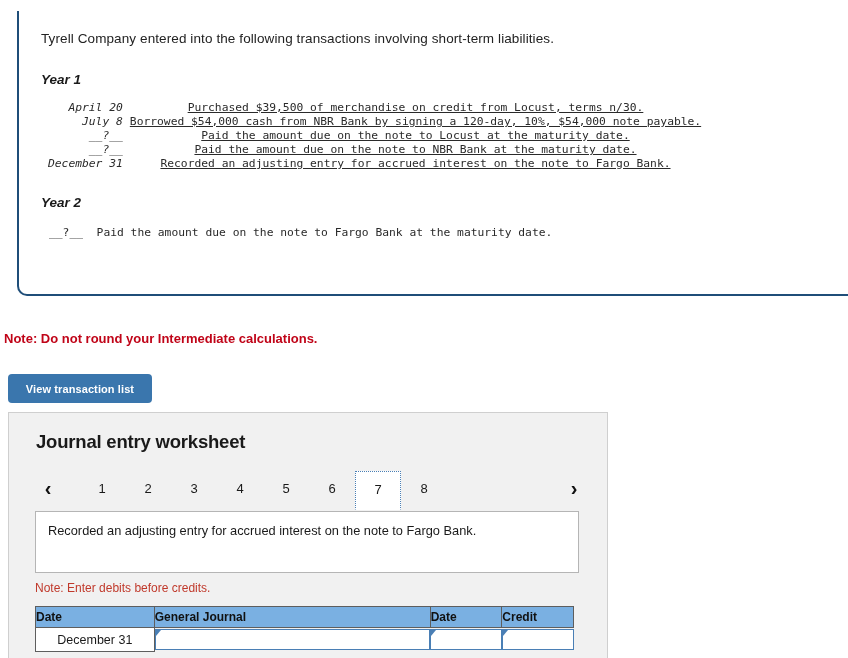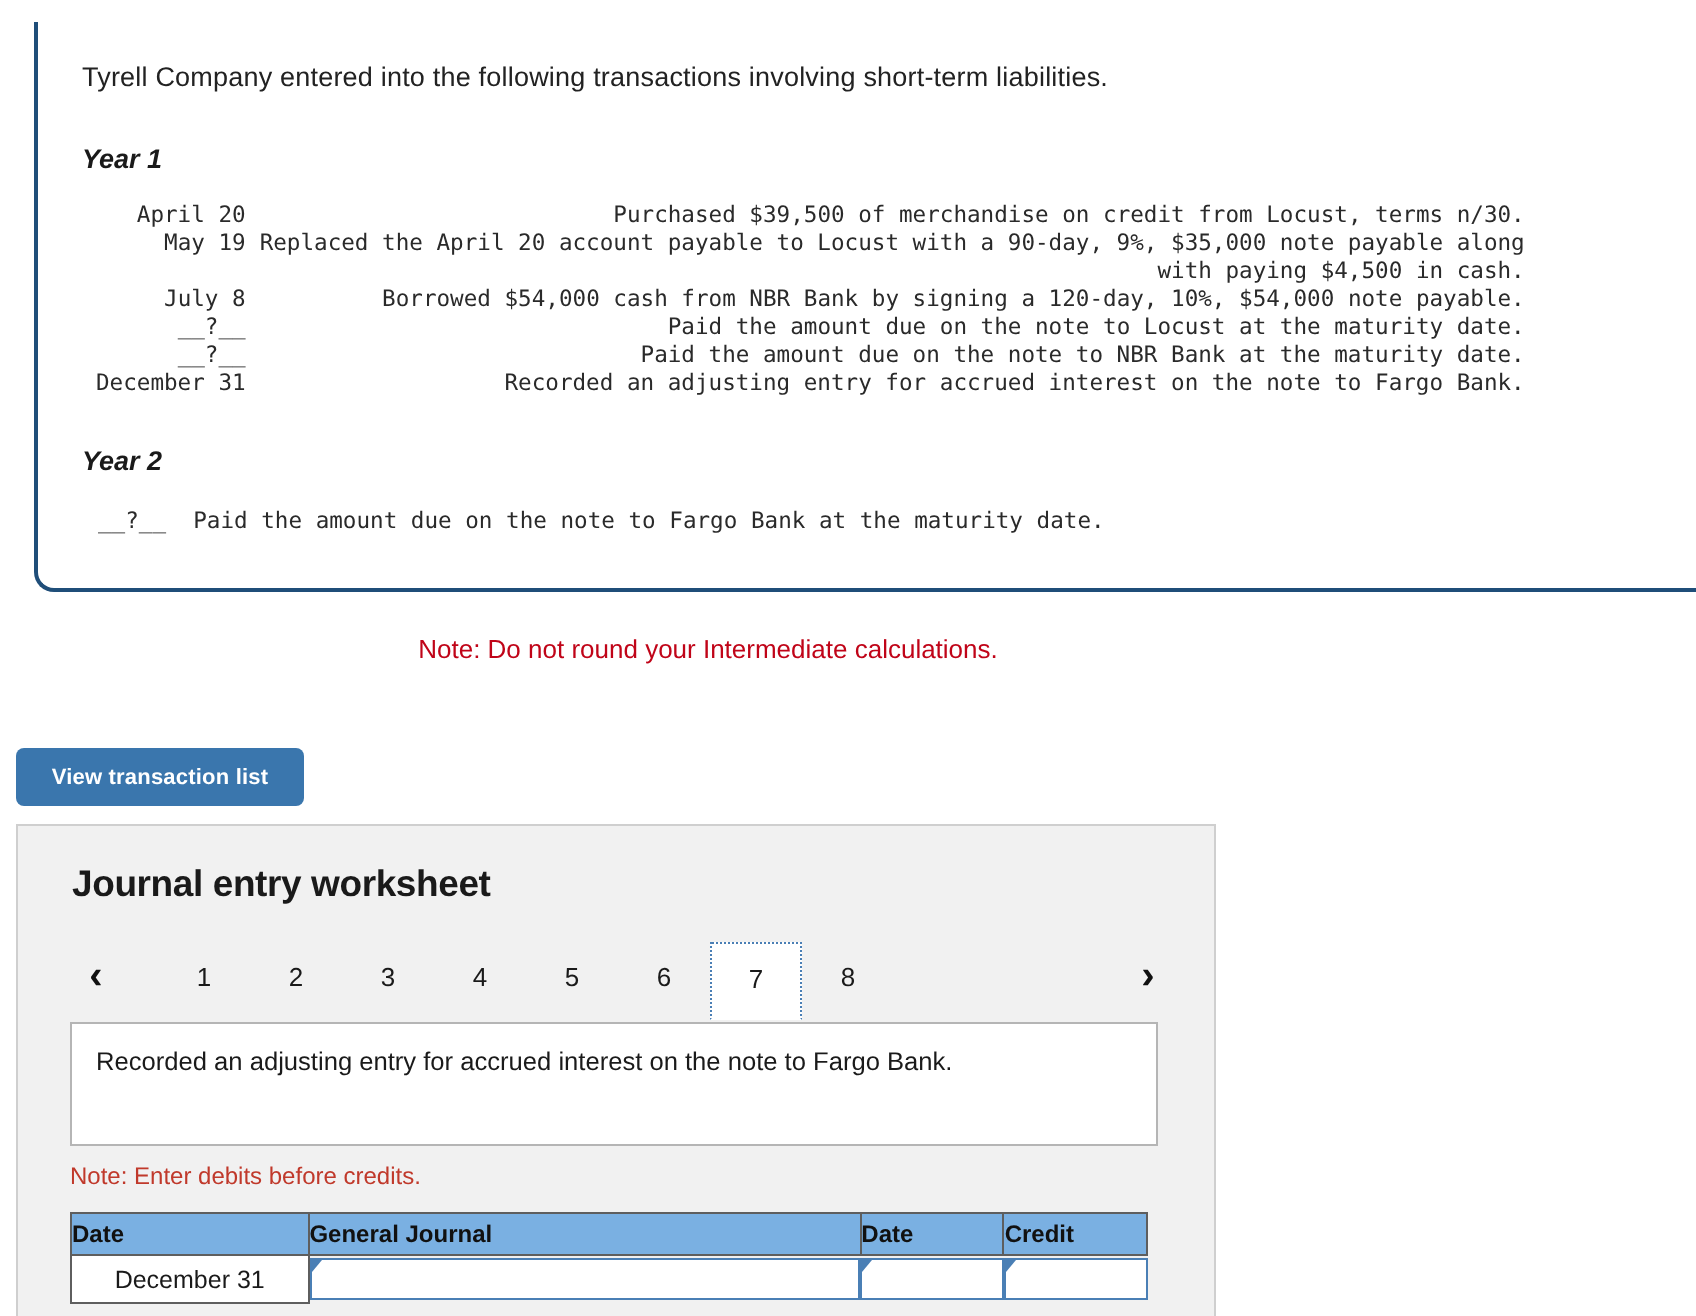--- a/index.html
+++ b/index.html
@@ -60,22 +60,23 @@
   }
   .txn-table td {
     padding: 0;
     vertical-align: top;
     white-space: pre;
   }
   .txn-date {
     text-align: right;
     padding-right: 7px !important;
     white-space: pre;
-  }
-  .txn-desc { text-align: right; }
+    font-style: italic;
+  }
+  .txn-desc { text-align: center; text-decoration: underline; }
   .year2-line {
     margin: 16px 0 0 8px;
     font-family: "DejaVu Sans Mono", "Liberation Mono", monospace;
     font-size: 11.3px;
     line-height: 14px;
     color: #2a2a2a;
     white-space: pre;
   }
 
   
@@ -87,24 +88,23 @@
   }
   .req-line {
     font-size: 13px;
     line-height: 17px;
     color: #222222;
   }
   .req-line .req-num { font-weight: bold; }
   .req-note {
     font-size: 13px;
     line-height: 17px;
-    font-weight: normal;
+    font-weight: bold;
     color: #c00418;
-    margin-top: 4px;
-    text-align: center;
+    margin-top: 18px;
   }
 
   
   .view-btn {
     position: absolute;
     left: 8px;
     top: 374px;
     width: 144px;
     height: 29px;
     border: none;
@@ -279,25 +279,20 @@
   <div class="problem-inner">
     <div class="intro-line">Tyrell Company entered into the following transactions involving short-term liabilities.</div>
 
     <div class="year-head">Year 1</div>
 
     <table class="txn-table">
       <tbody>
         <tr>
           <td class="txn-date">April 20</td>
           <td class="txn-desc">Purchased $39,500 of merchandise on credit from Locust, terms n/30.</td>
-        </tr>
-        <tr>
-          <td class="txn-date">May 19</td>
-          <td class="txn-desc">Replaced the April 20 account payable to Locust with a 90-day, 9%, $35,000 note payable along
-with paying $4,500 in cash.</td>
         </tr>
         <tr>
           <td class="txn-date">July 8</td>
           <td class="txn-desc">Borrowed $54,000 cash from NBR Bank by signing a 120-day, 10%, $54,000 note payable.</td>
         </tr>
         <tr>
           <td class="txn-date">__?__</td>
           <td class="txn-desc">Paid the amount due on the note to Locust at the maturity date.</td>
         </tr>
         <tr>

